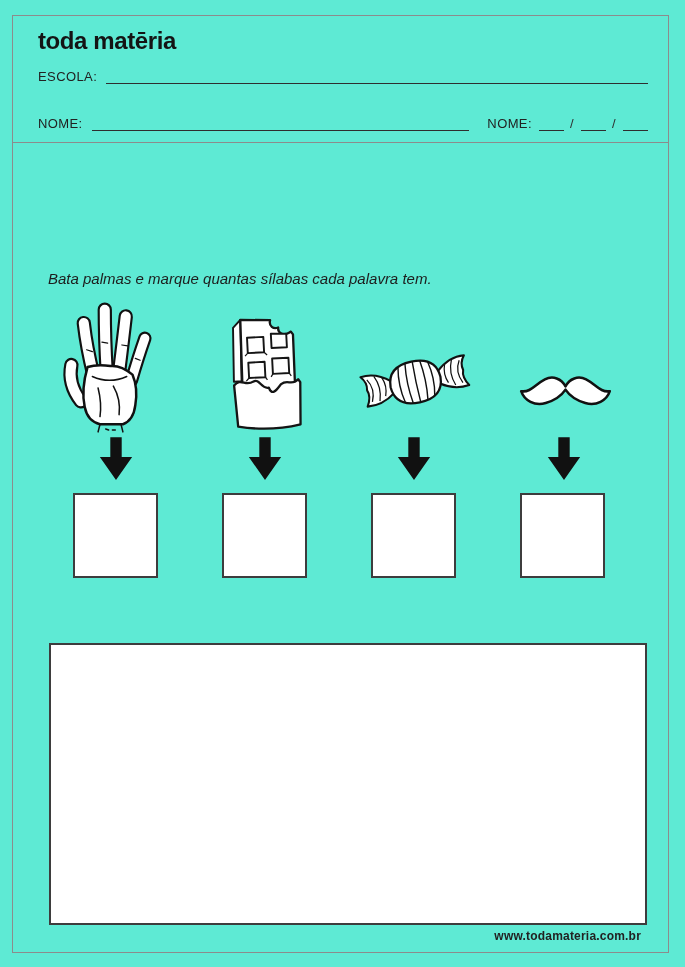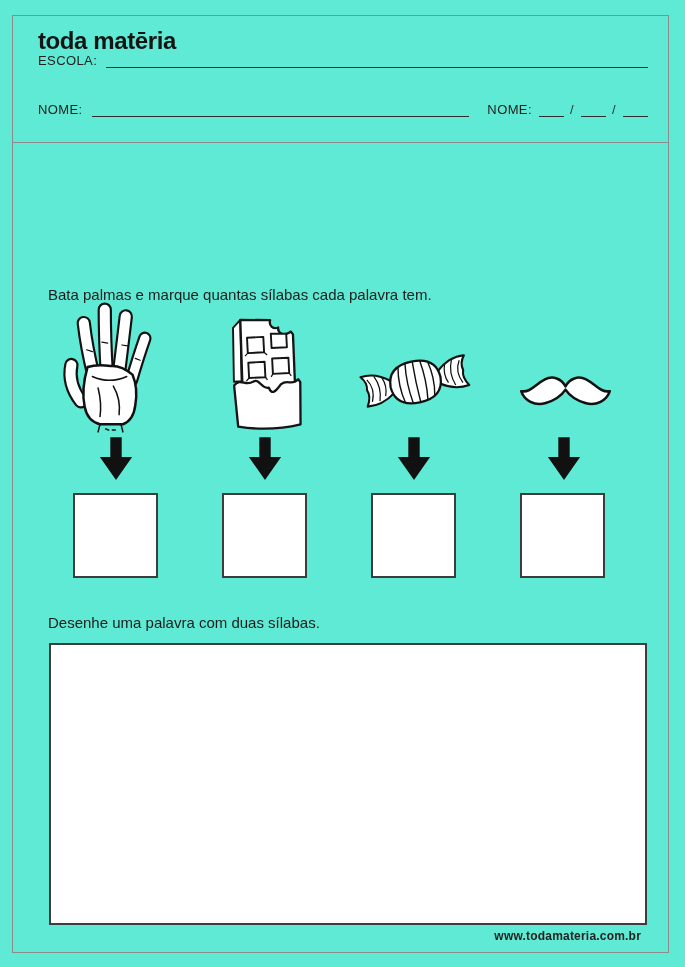--- a/index.html
+++ b/index.html
@@ -6,32 +6,32 @@
   .page{
     position:relative;width:685px;height:967px;background:#5eead4;overflow:hidden;
     font-family:"Liberation Sans",sans-serif;color:#1d1d1d;
   }
   .sheet-border{position:absolute;left:12px;top:15px;width:655px;height:936px;border:1px solid #8c8c8c;}
   .header-divider{position:absolute;left:12px;top:142px;width:657px;border-top:1px solid #8c8c8c;}
 
   .logo{position:absolute;left:38px;top:27px;font-size:24px;font-weight:700;letter-spacing:-0.4px;color:#141414;}
 
   .field-row{position:absolute;display:flex;align-items:flex-end;font-size:13px;letter-spacing:.4px;color:#222;}
-  .row-escola{left:38px;top:52px;width:610px;text-align:right;}
-  .row-nome{left:38px;top:101px;width:610px;}
+  .row-escola{left:38px;top:68px;width:610px;text-align:right;}
+  .row-nome{left:38px;top:115px;width:610px;}
   .write-line{border-bottom:1.5px solid #2e2e2e;height:15px;}
   .flex-line{flex:1;margin-left:9px;}
   .date-label{margin-left:18px;}
   .date-line{width:25px;margin-left:7px;border-bottom:1.5px solid #2e2e2e;height:15px;}
   .date-sep{margin-left:6px;color:#2e2e2e;}
 
   .title{position:absolute;left:0;top:176px;width:685px;text-align:center;font-size:16.5px;font-weight:700;color:#161616;}
   .para{position:absolute;left:48px;font-size:15px;line-height:22px;color:#1d1d1d;}
   .p-intro{top:213px;width:578px;}
-  .p-task{top:284px;width:600px;}
+  .p-task{top:268px;width:600px;font-style:italic;}
   .p-draw{top:612px;width:600px;}
 
   .item-img{position:absolute;}
   .arrow{position:absolute;width:38px;height:44px;top:437px;}
   .answer-box{position:absolute;top:493px;width:81px;height:81px;border:2px solid #3d3d3d;background:#fff;}
   .draw-box{position:absolute;left:49px;top:643px;width:594px;height:278px;border:2px solid #3d3d3d;background:#fff;}
 
   .footer-url{position:absolute;right:44px;top:929px;font-size:12px;font-weight:700;color:#222;letter-spacing:.2px;}
   svg{display:block;}
 </style>
@@ -142,18 +142,17 @@
     <svg viewBox="0 0 40 46" width="38" height="44">
         <path d="M14 0 H26 V21 H37 L20 45 L3 21 H14 Z" fill="#111"></path>
       </svg>
   </div>
 
   <div class="answer-box" style="left:73px;"></div>
   <div class="answer-box" style="left:222px;"></div>
   <div class="answer-box" style="left:371px;"></div>
   <div class="answer-box" style="left:520px;"></div>
 
-  <div class="para p-draw">Desenhe uma palavra com duas sílabas.</div>
   <div class="draw-box"></div>
 
   <div class="footer-url">www.todamateria.com.br</div>
 
 </div>
 
 </body></html>

